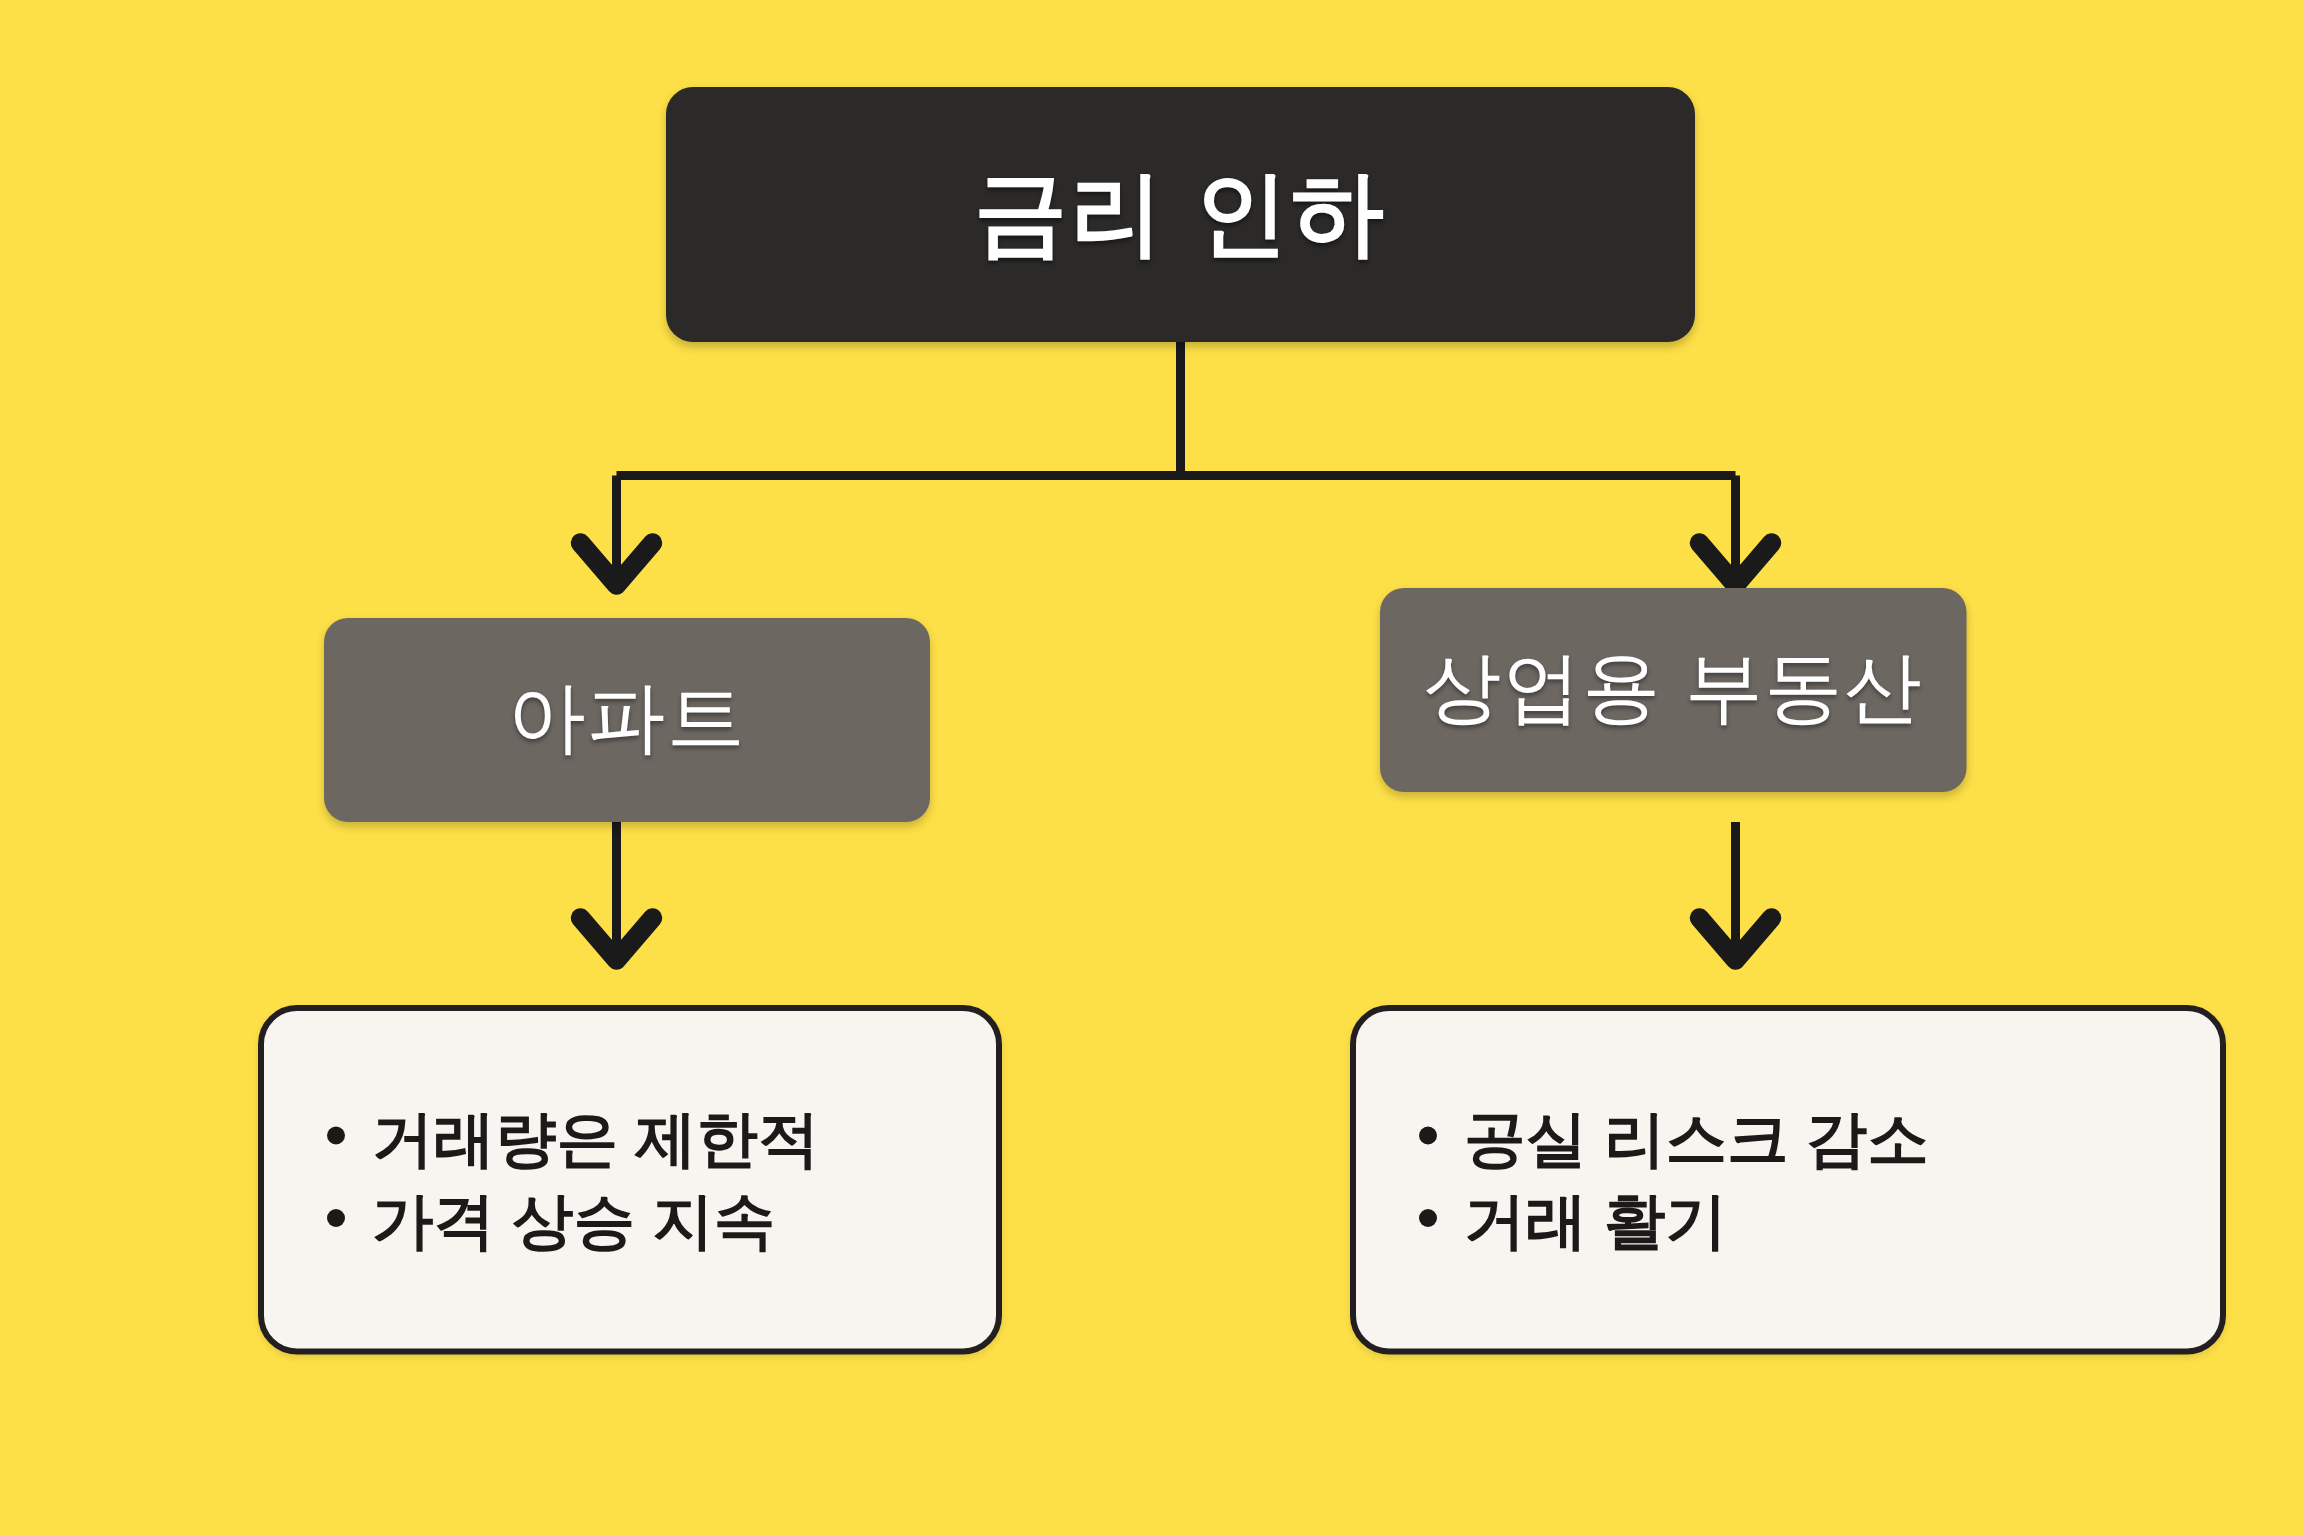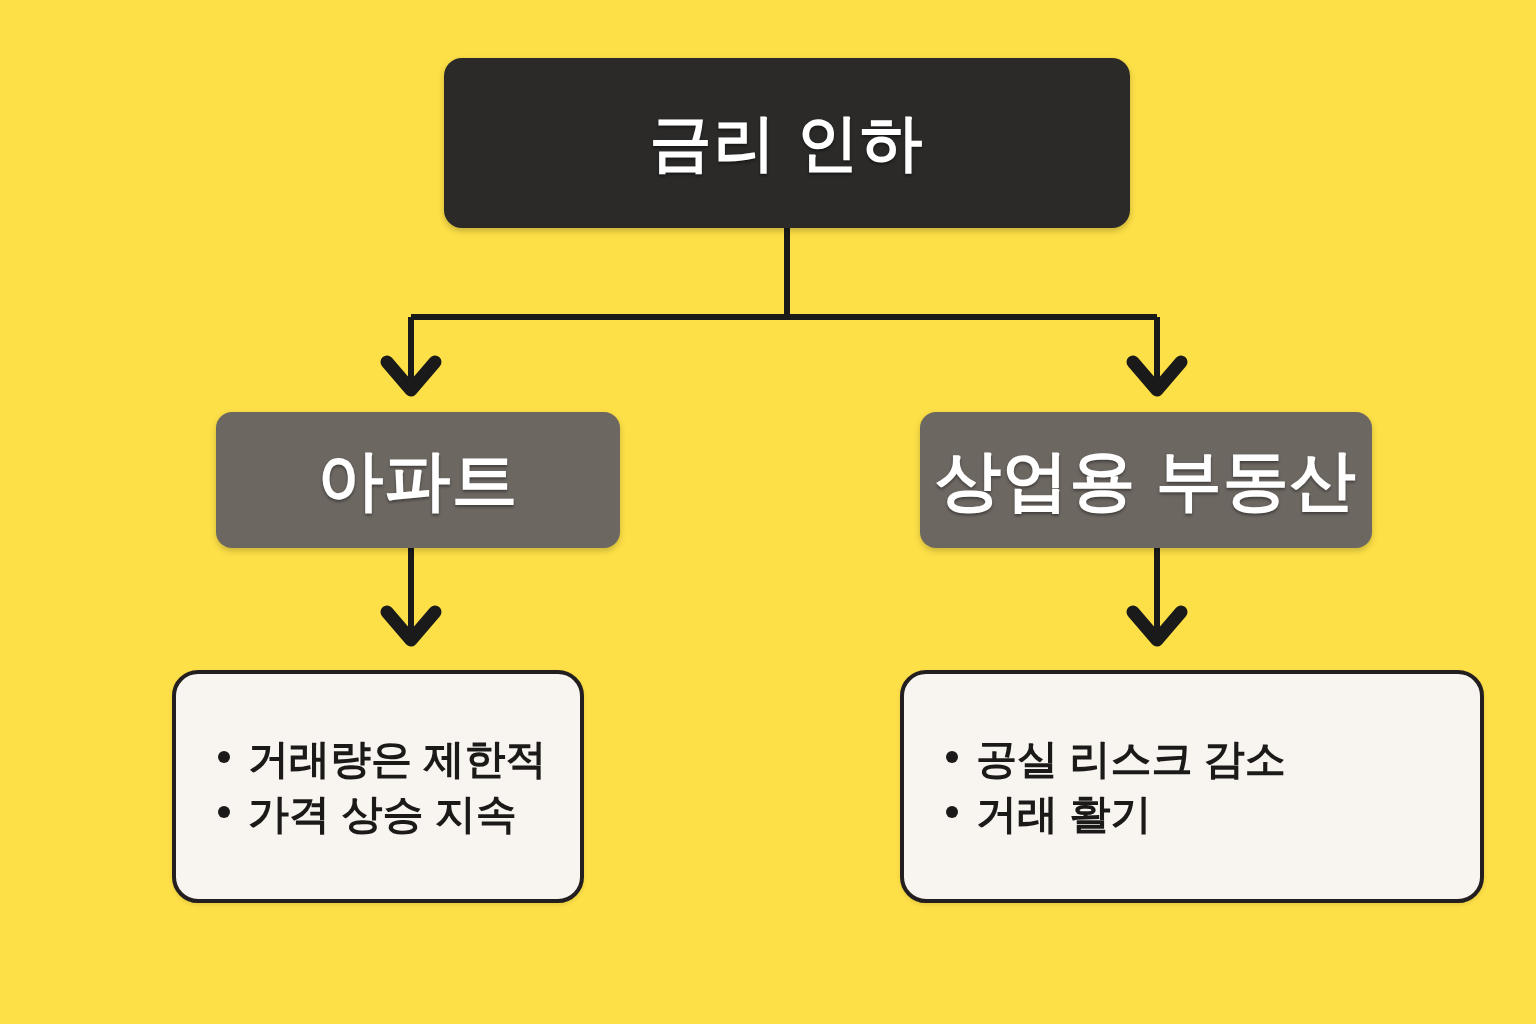--- a/index.html
+++ b/index.html
@@ -63,40 +63,40 @@
 
   
   .node-branch {
     background: #6D6762;
     border-radius: 16px;
     height: 136px;
     box-shadow: 0 3px 6px rgba(0,0,0,0.20);
   }
   .node-branch .node-label {
     color: #FFFFFF;
-    font-size: 66px;
-    font-weight: 700;
+    font-size: 52px;
+    font-weight: 400;
     letter-spacing: 1px;
     line-height: 1.1;
     text-shadow: 0 2px 3px rgba(0,0,0,0.40);
   }
   .node-branch-left  { left: 216px; top: 412px; width: 404px; }
-  .node-branch-right { left: 920px; top: 412px; width: 452px; }
+  .node-branch-right { left: 920px; top: 392px; width: 391px; }
 
   
   .node-leaf {
     background: #F8F5F1;
     border: 4px solid #231F20;
     border-radius: 26px;
     height: 233px;
     align-items: center;
     justify-content: flex-start;
     box-shadow: 0 2px 4px rgba(0,0,0,0.10);
   }
-  .node-leaf-left  { left: 172px; top: 670px; width: 412px; }
+  .node-leaf-left  { left: 172px; top: 670px; width: 496px; }
   .node-leaf-right { left: 900px; top: 670px; width: 584px; }
 
   .bullet-list {
     list-style: none;
     margin: 0;
     padding: 0 0 0 42px;
     width: 100%;
   }
   .bullet-item {
     display: flex;

